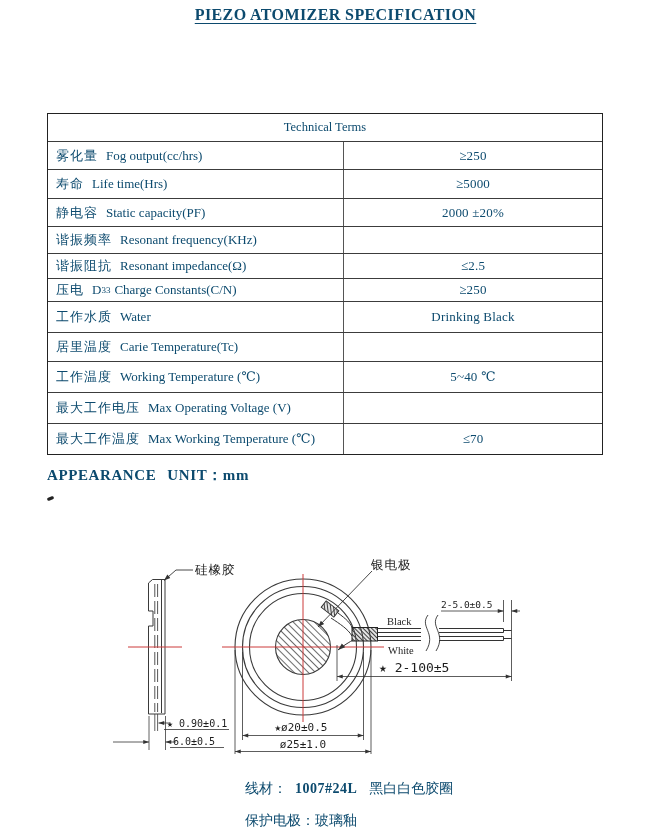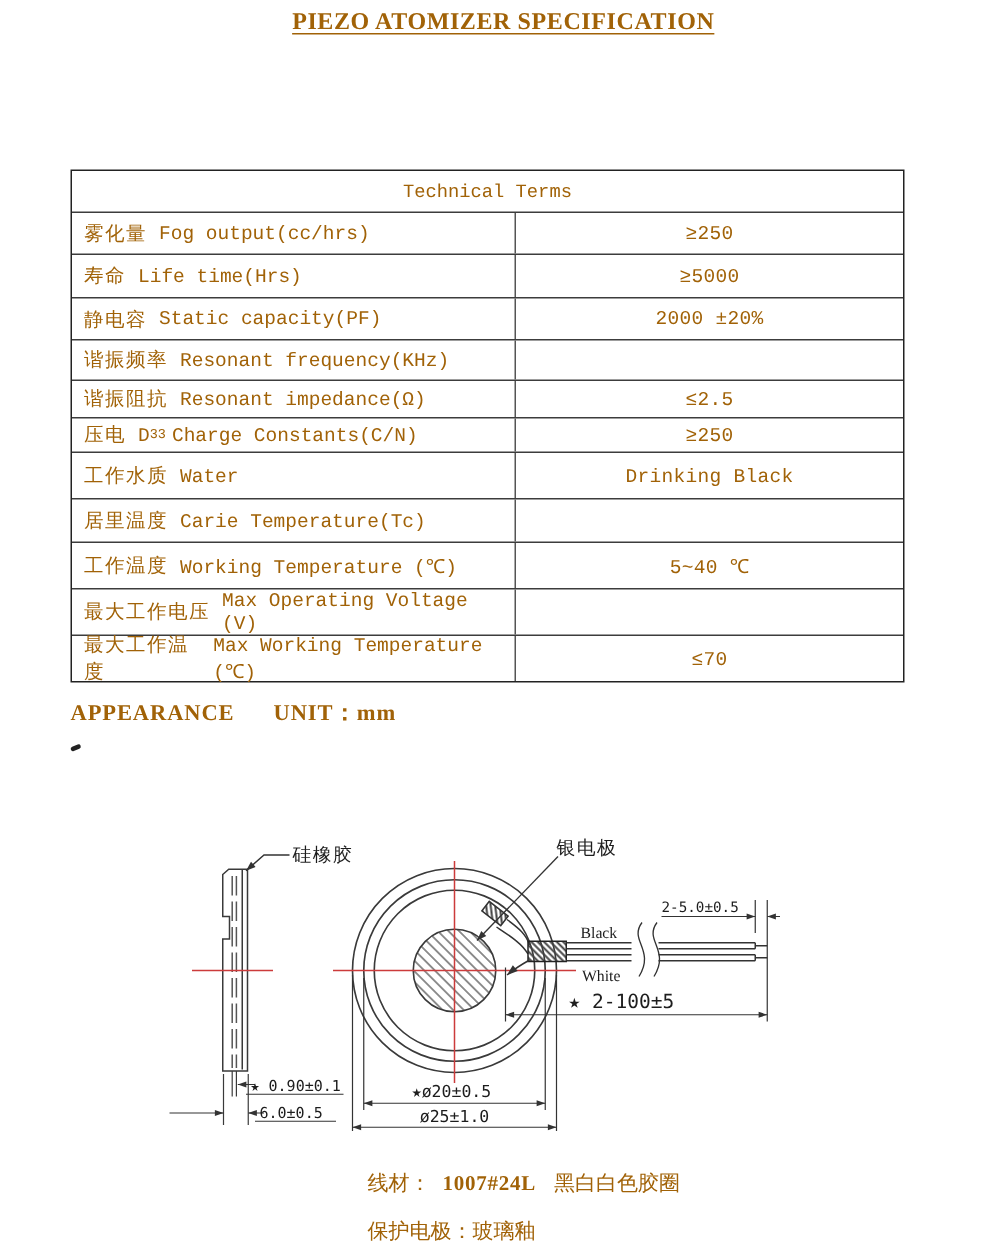--- a/index.html
+++ b/index.html
@@ -1,43 +1,43 @@
 <!DOCTYPE html>
 <html><head>
 <meta charset="utf-8">
 <style>
   html,body{margin:0;padding:0;background:#fff;}
   .page{position:relative;width:671px;height:836px;background:#fff;overflow:hidden;
-        font-family:"Liberation Serif","DejaVu Serif",serif;color:#a16207;}
+        font-family:"Liberation Serif","DejaVu Serif",serif;color:#0c4a6e;}
   .title{position:absolute;top:6px;left:0;width:671px;text-align:center;
          font-size:16px;font-weight:700;letter-spacing:.4px;
          text-decoration:underline;text-underline-offset:3px;margin:0;}
   
   .spec-table{position:absolute;left:47px;top:113px;width:556px;
-              border:1px solid #222;box-sizing:border-box;font-family:Liberation Mono, monospace;}
+              border:1px solid #222;box-sizing:border-box;}
   .t-header{height:27px;display:flex;align-items:center;justify-content:center;
             font-size:12.5px;box-sizing:border-box;}
   .t-row{display:flex;border-top:1px solid #3c3c3c;box-sizing:border-box;}
   .t-row .c1{width:296px;display:flex;align-items:center;padding-left:8px;
              border-right:1px solid #555;box-sizing:border-box;font-size:13px;}
   .t-row .c2{flex:1;display:flex;align-items:center;justify-content:center;
              font-size:13px;letter-spacing:.2px;}
   .c1 .cn{margin-right:8px;letter-spacing:1px;}
   .c1 sub{font-size:9px;}
   .c1 .after-sub{margin-left:4px;}
   .t-row:nth-of-type(2){height:28px;} .t-row:nth-of-type(3){height:29px;}
   .t-row:nth-of-type(4){height:28px;} .t-row:nth-of-type(5){height:27px;}
   .t-row:nth-of-type(6){height:25px;} .t-row:nth-of-type(7){height:23px;}
   .t-row:nth-of-type(8){height:31px;} .t-row:nth-of-type(9){height:29px;}
   .t-row:nth-of-type(10){height:31px;} .t-row:nth-of-type(11){height:31px;}
   .t-row:nth-of-type(12){height:31px;}
   
   .appearance{position:absolute;left:47px;top:466px;font-size:15px;font-weight:700;
               letter-spacing:.6px;}
-  .appearance .unit{margin-left:26px;}
+  .appearance .unit{margin-left:11px;}
   .stray-mark{position:absolute;left:47px;top:497px;width:7px;height:3px;
               background:#222;border-radius:2px;transform:rotate(-22deg);}
   
   .drawing{position:absolute;left:0;top:545px;}
   .drawing text{fill:#1d1d1d;}
   .cad{font-family:"DejaVu Sans Mono",monospace;}
   .cjk{font-family:"Liberation Serif",serif;letter-spacing:1px;}
   .ser{font-family:"Liberation Serif",serif;}
   
   .footer-1{position:absolute;left:245px;top:780px;font-size:14px;}

